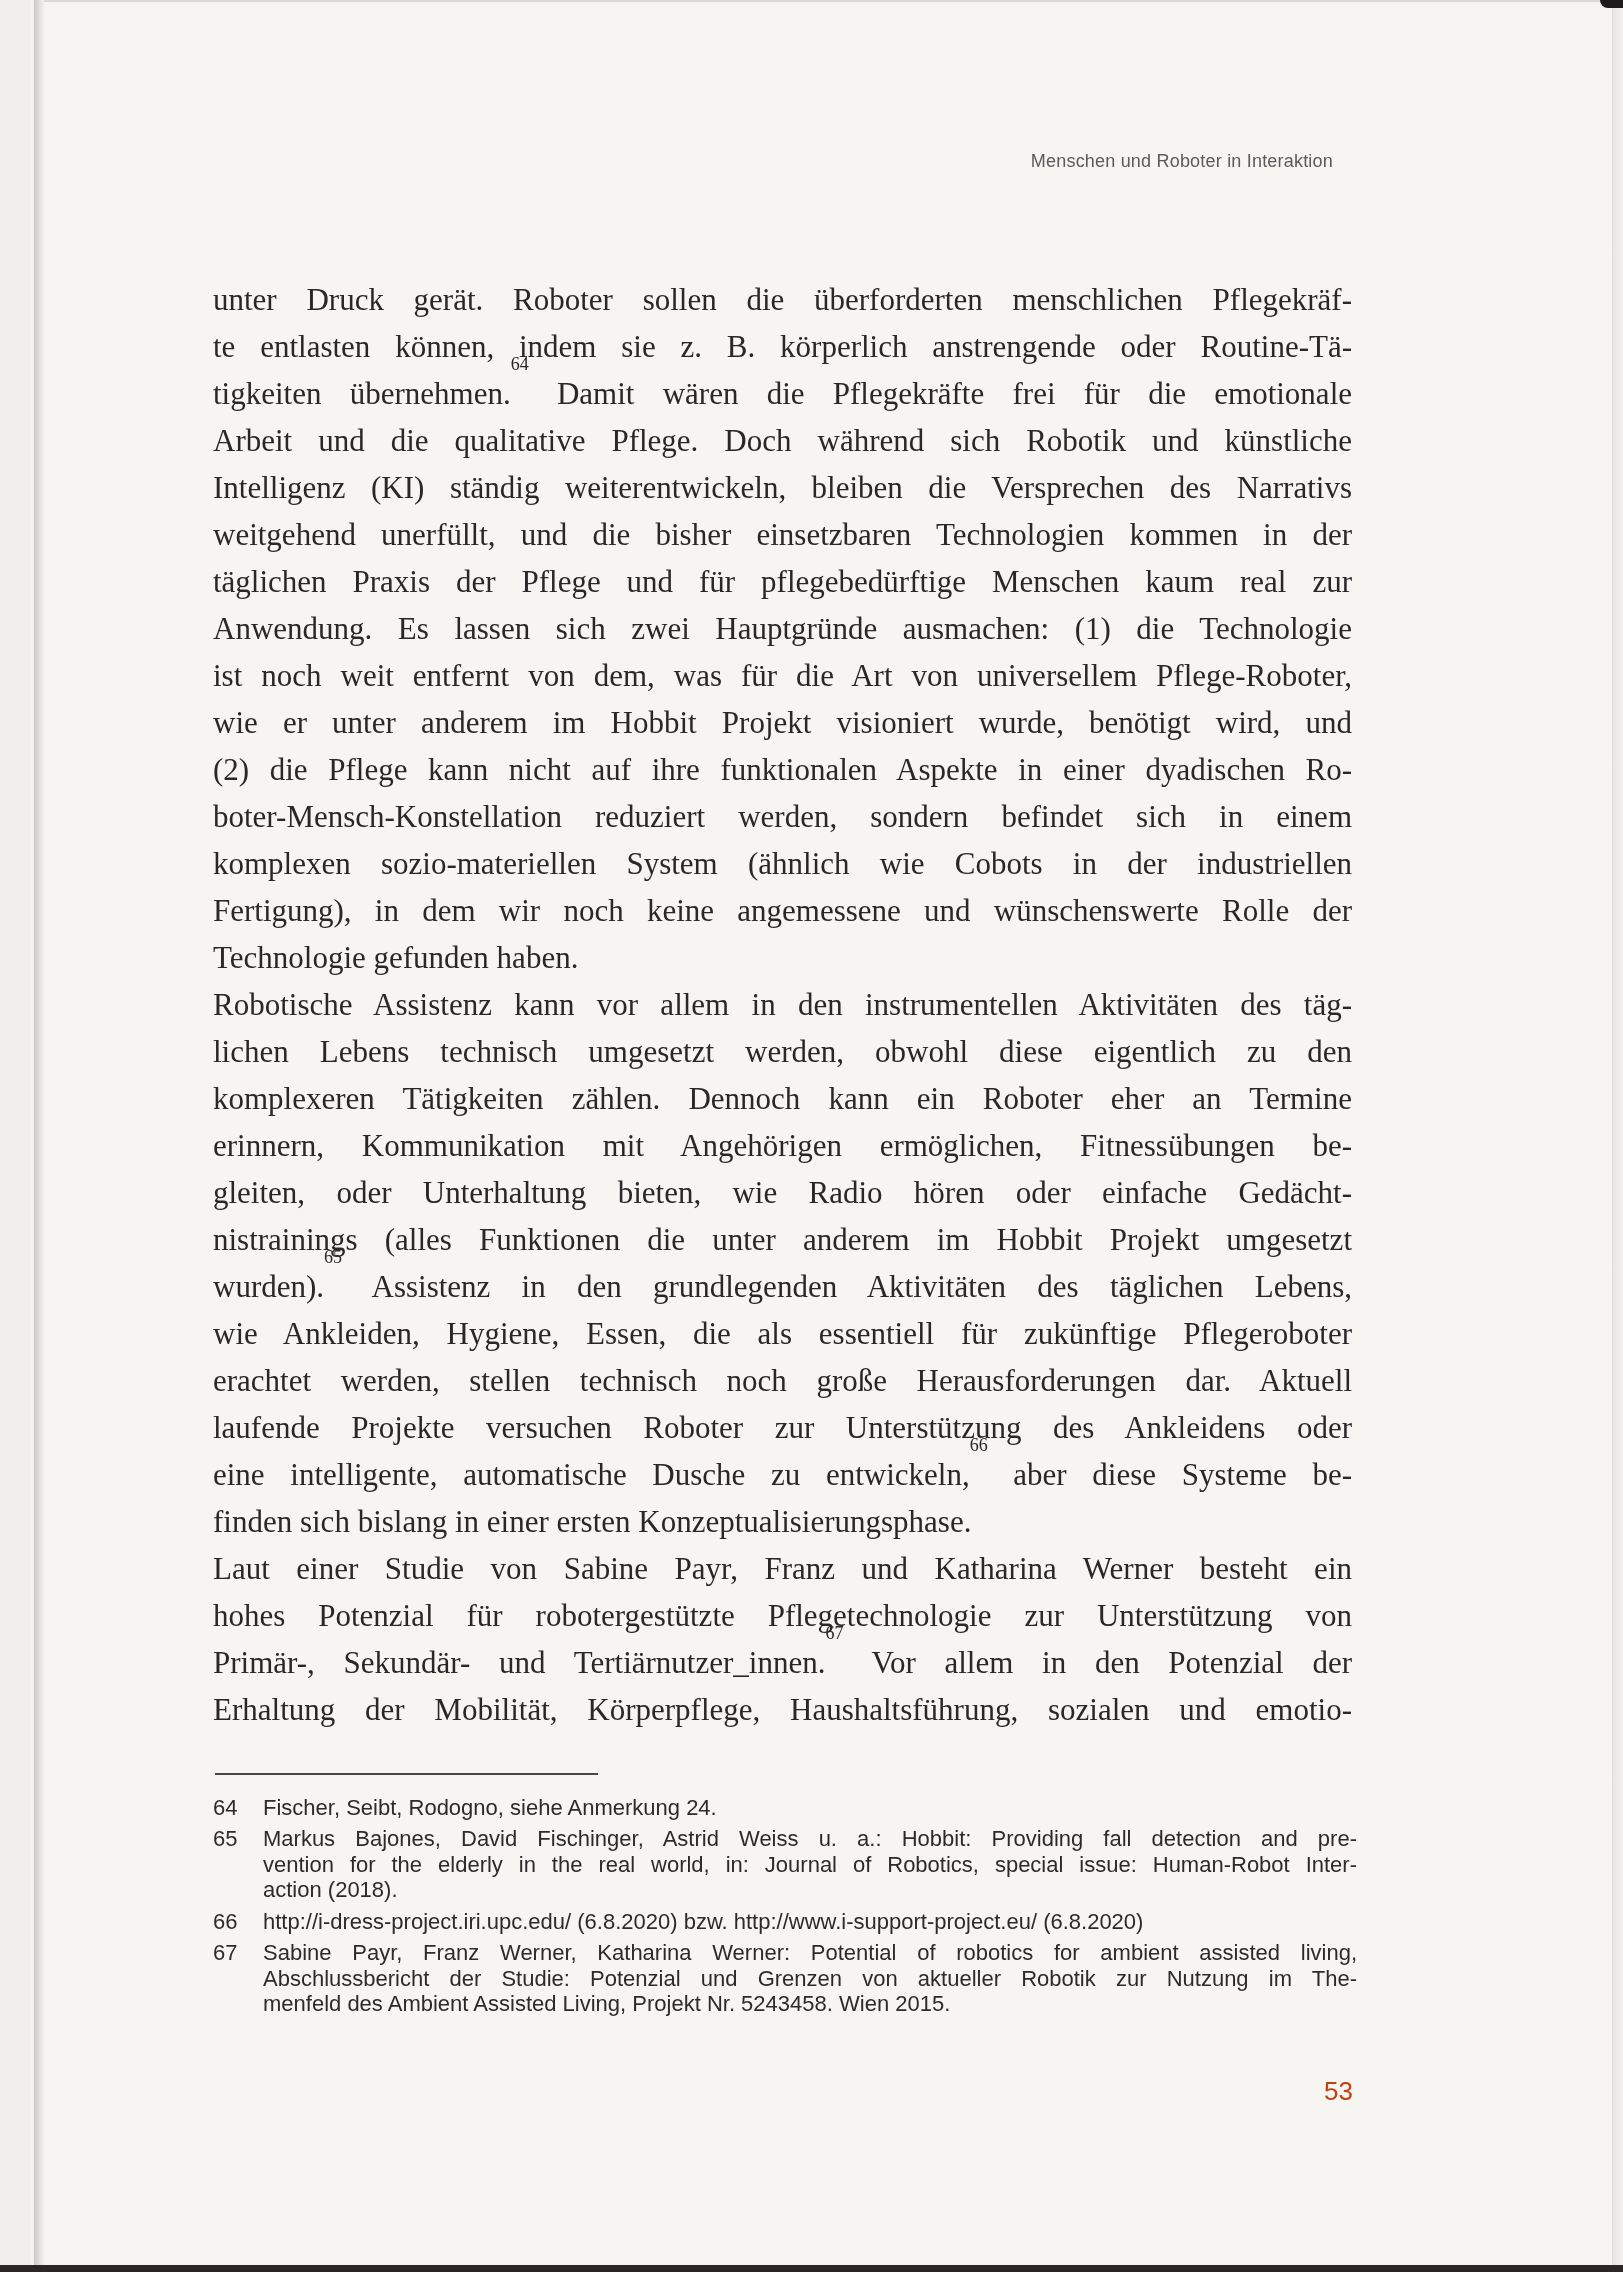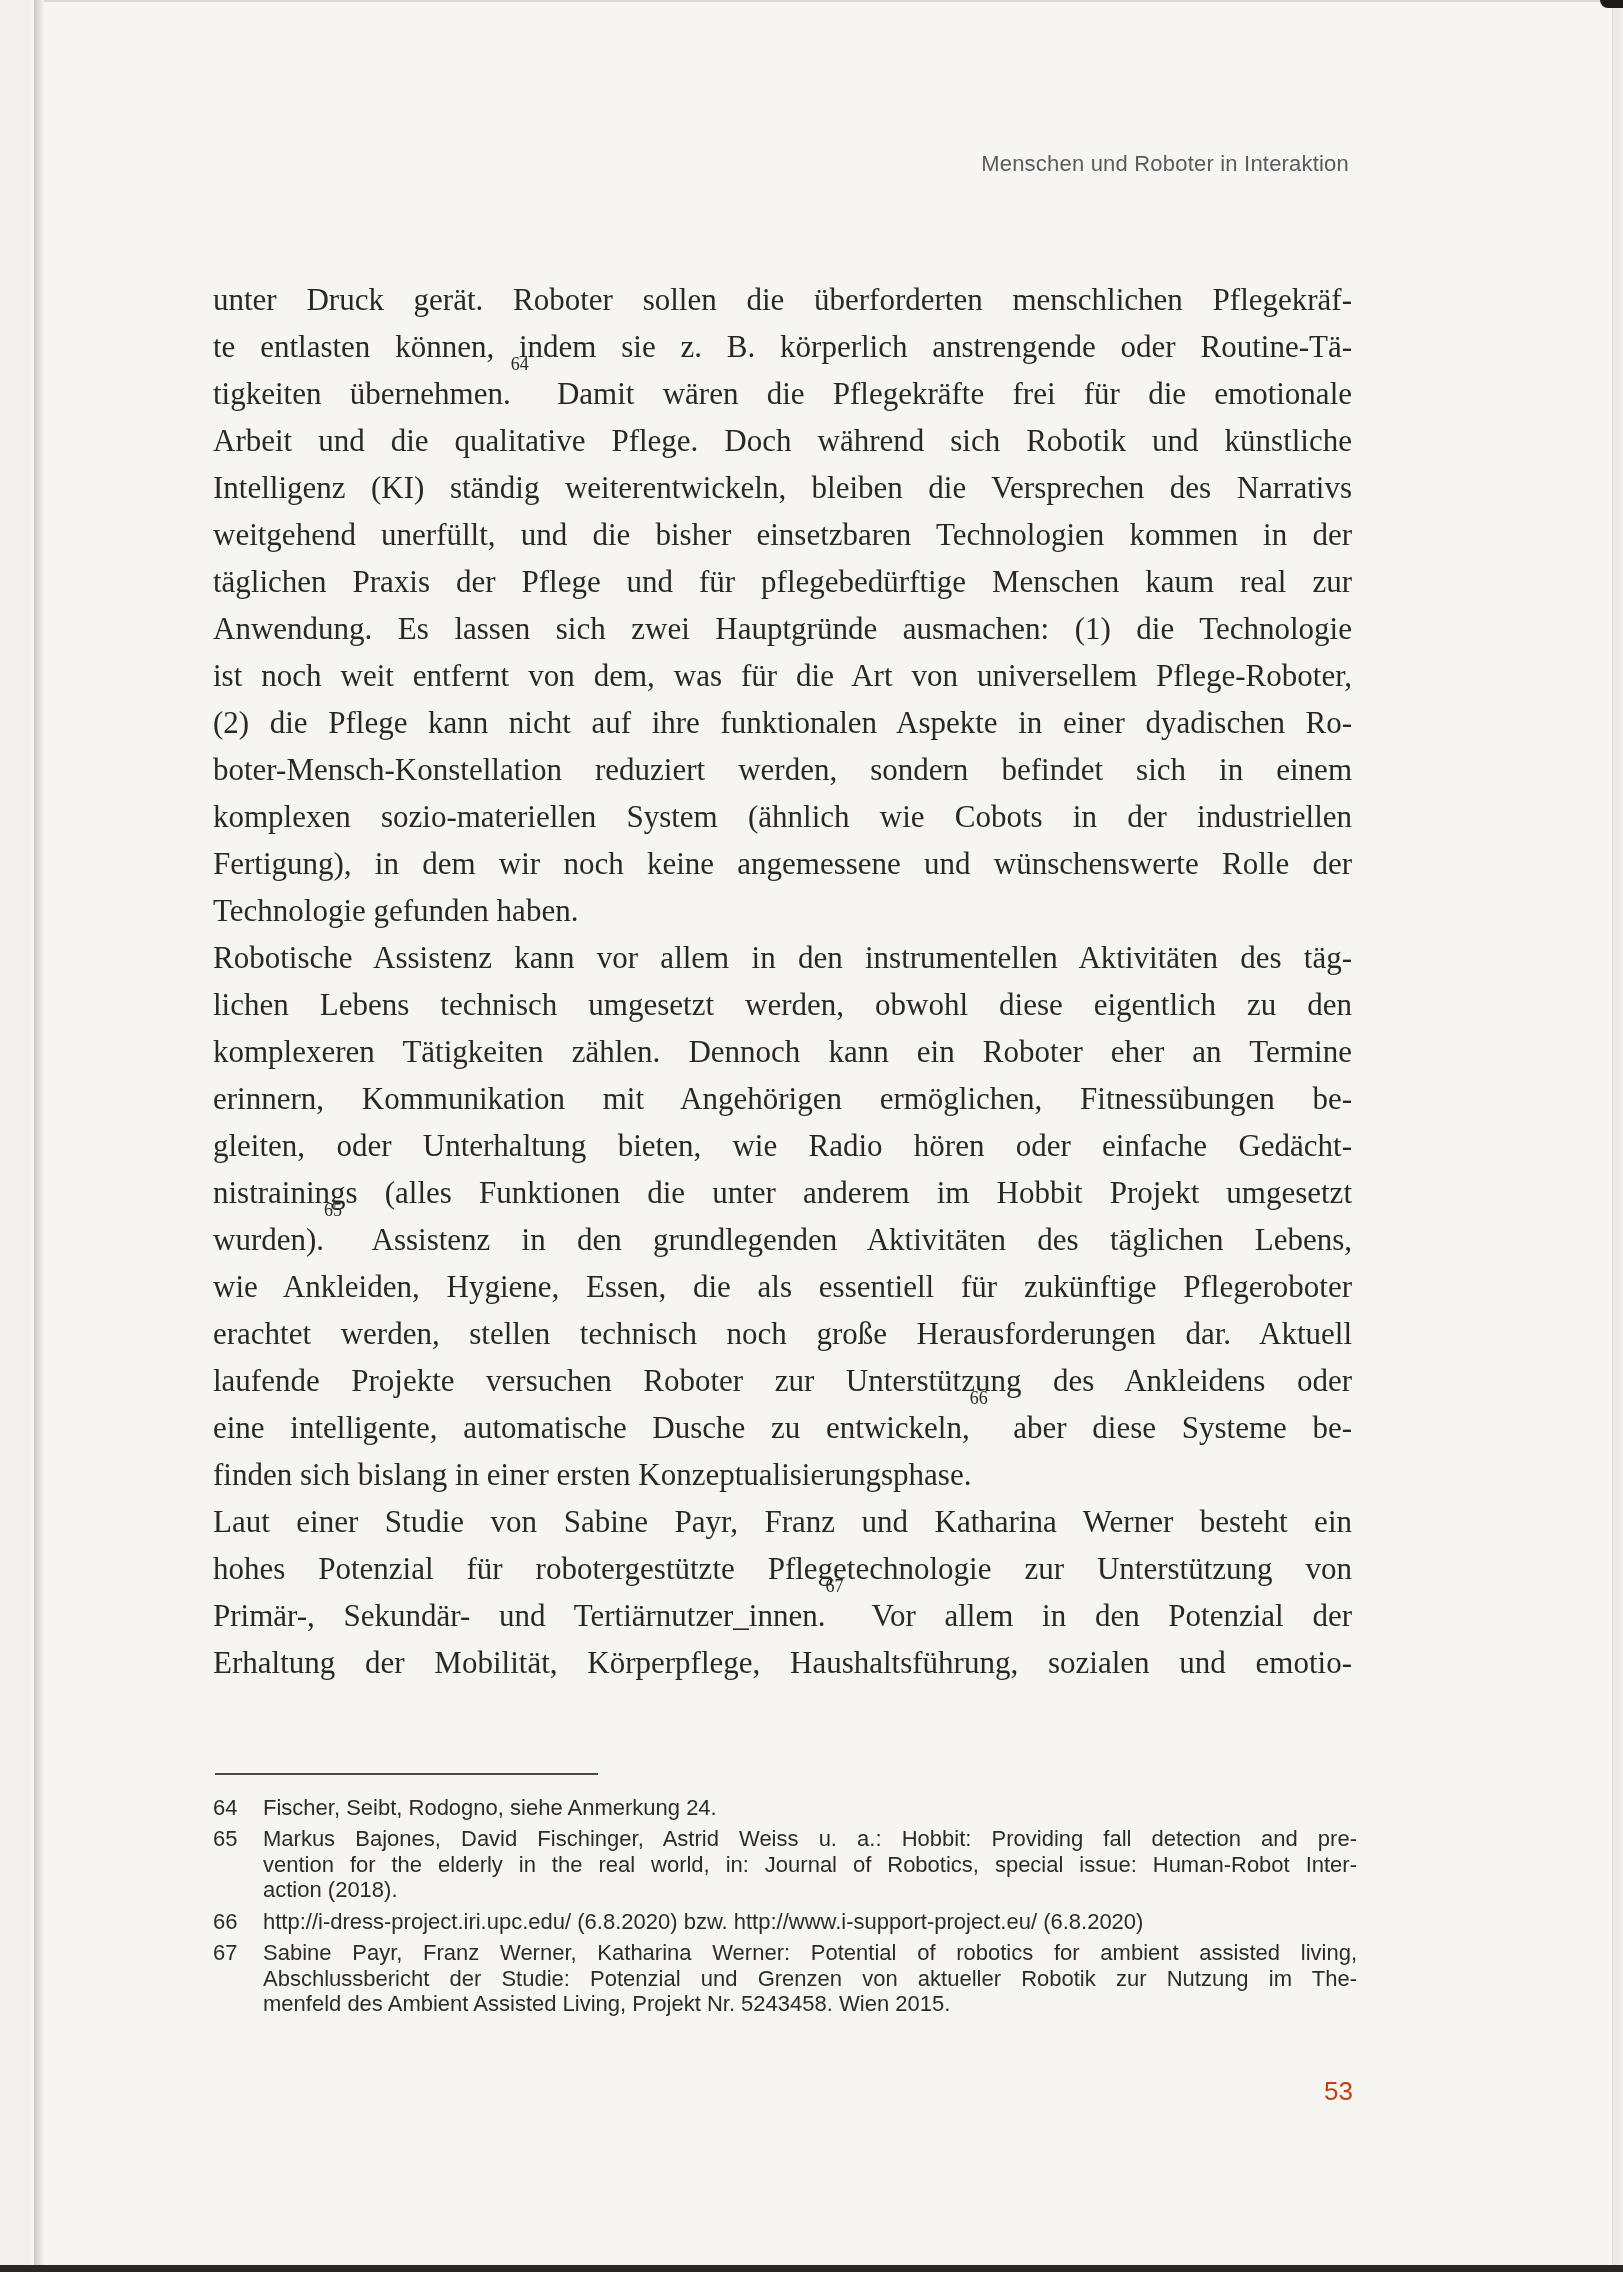--- a/index.html
+++ b/index.html
@@ -54,23 +54,23 @@
     border-bottom-left-radius: 8px;
   }
   .bottom-band {
     position: absolute;
     left: 0; bottom: 0;
     width: 1623px; height: 8px;
     background: #2b2526;
   }
   .running-head {
     position: absolute;
-    right: 274px;
+    right: 290px;
     top: 151px;
-    font-size: 22px;
+    font-size: 18px;
     color: #5e595c;
     letter-spacing: 0.2px;
   }
   .body-text {
     position: absolute;
     left: 213px;
     top: 276px;
     width: 1139px;
     font-size: 31px;
     line-height: 47px;
@@ -160,20 +160,21 @@
     <p>
       <span class="line"><span>unter Druck gerät. Roboter sollen die überforderten menschlichen Pflegekräf-</span></span>
       <span class="line"><span>te entlasten können, indem sie z. B. körperlich anstrengende oder Routine-Tä-</span></span>
       <span class="line"><span>tigkeiten übernehmen.</span><sup class="fn">64</sup><span> Damit wären die Pflegekräfte frei für die emotionale</span></span>
       <span class="line"><span>Arbeit und die qualitative Pflege. Doch während sich Robotik und künstliche</span></span>
       <span class="line"><span>Intelligenz (KI) ständig weiterentwickeln, bleiben die Versprechen des Narrativs</span></span>
       <span class="line"><span>weitgehend unerfüllt, und die bisher einsetzbaren Technologien kommen in der</span></span>
       <span class="line"><span>täglichen Praxis der Pflege und für pflegebedürftige Menschen kaum real zur</span></span>
       <span class="line"><span>Anwendung. Es lassen sich zwei Hauptgründe ausmachen: (1) die Technologie</span></span>
       <span class="line"><span>ist noch weit entfernt von dem, was für die Art von universellem Pflege-Roboter,</span></span>
+      <span class="line"><span>wie er unter anderem im Hobbit Projekt visioniert wurde, benötigt wird, und</span></span>
       <span class="line"><span>(2) die Pflege kann nicht auf ihre funktionalen Aspekte in einer dyadischen Ro-</span></span>
       <span class="line"><span>boter-Mensch-Konstellation reduziert werden, sondern befindet sich in einem</span></span>
       <span class="line"><span>komplexen sozio-materiellen System (ähnlich wie Cobots in der industriellen</span></span>
       <span class="line"><span>Fertigung), in dem wir noch keine angemessene und wünschenswerte Rolle der</span></span>
       <span class="line last"><span>Technologie gefunden haben.</span></span>
     </p>
     <p>
       <span class="line"><span>Robotische Assistenz kann vor allem in den instrumentellen Aktivitäten des täg-</span></span>
       <span class="line"><span>lichen Lebens technisch umgesetzt werden, obwohl diese eigentlich zu den</span></span>
       <span class="line"><span>komplexeren Tätigkeiten zählen. Dennoch kann ein Roboter eher an Termine</span></span>

